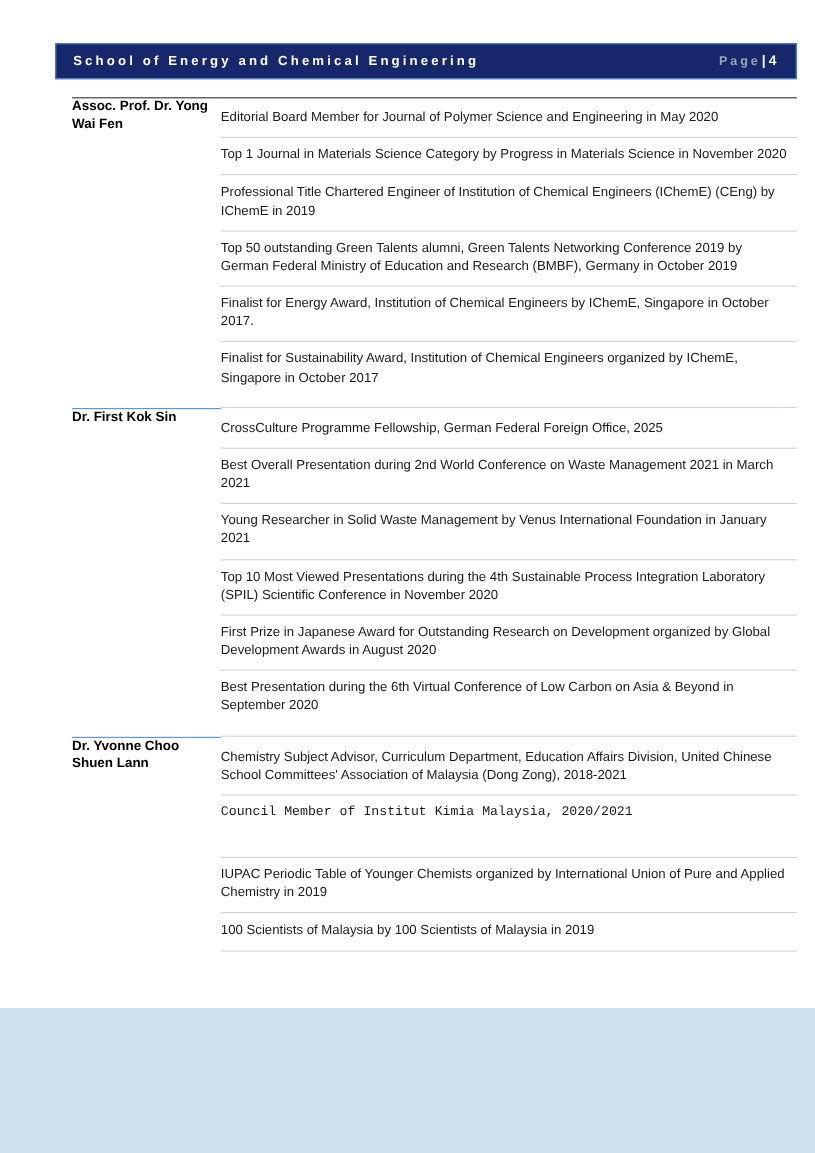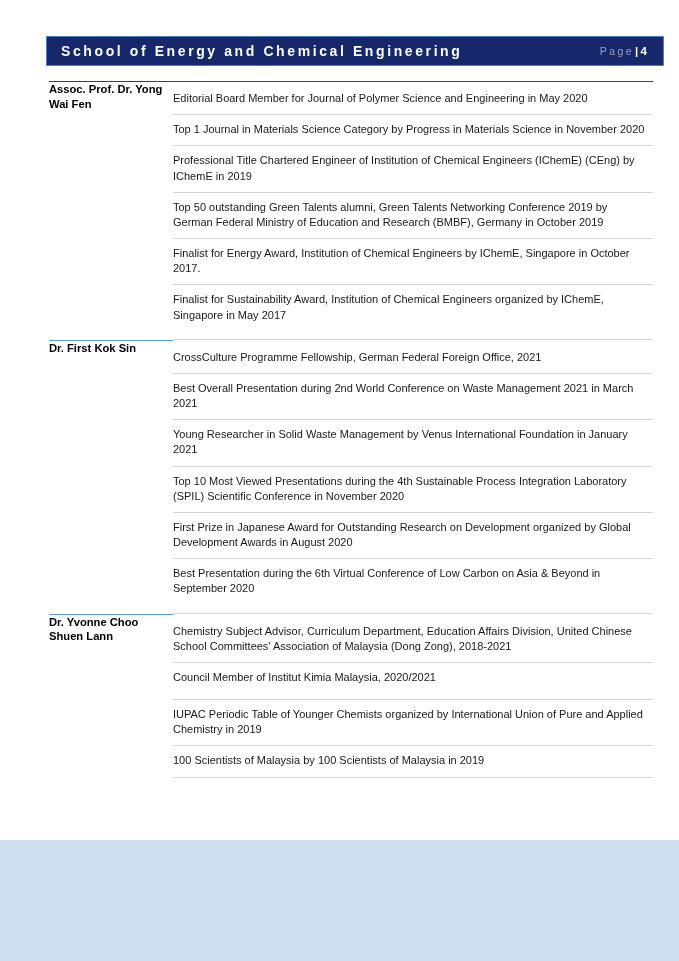--- a/index.html
+++ b/index.html
@@ -27,55 +27,55 @@
     box-sizing: border-box;
     background: #17276b;
     border: 1.5px solid #4a7fc4;
     display: flex;
     align-items: center;
     justify-content: space-between;
     padding: 0 12px 0 14px;
   }
   .header-title {
     color: #ffffff;
-    font-size: 14px;
+    font-size: 11px;
     font-weight: bold;
     letter-spacing: 2.6px;
     white-space: nowrap;
   }
   .header-page {
     display: flex;
     align-items: baseline;
     white-space: nowrap;
     padding-right: 4px;
   }
   .header-page-word {
     color: #9aa3b8;
     font-size: 10.5px;
-    font-weight: normal;
+    font-weight: bold;
     letter-spacing: 2.4px;
   }
   .header-page-bar {
     color: #ffffff;
     font-size: 11.5px;
     font-weight: bold;
     margin-left: 1px;
     letter-spacing: 0.5px;
   }
   .header-page-num {
     color: #ffffff;
     font-size: 11.5px;
     font-weight: bold;
     margin-left: 2px;
   }
 
   
   .awards-table {
     position: absolute;
-    left: 49px;
+    left: 60px;
     top: 81px;
     width: 604px;
     border-collapse: collapse;
     border-top: 1.6px solid #404040;
   }
   .awards-table td {
     vertical-align: top;
     padding: 0;
   }
 
@@ -99,21 +99,22 @@
     padding: 7px 6px 8px 0;
     border-bottom: 1px solid #d4d4d4;
   }
   .item-row.first {
     padding-top: 9px;
   }
   .item-row.last {
     border-bottom: none;
   }
   .item-row.extra-space {
-    padding-bottom: 14px;
+    padding-bottom: 29px;
+    font-family: Liberation Mono, monospace;
   }
 
   
   .group-divider-cell {
     padding: 0;
     height: 9px;
   }
   .group-divider {
     height: 9px;
     border-bottom: 1.3px solid #5b9bd5;
@@ -152,37 +153,37 @@
   <tbody>
 
     <tr>
       <td class="name-cell">Assoc. Prof. Dr. Yong Wai Fen</td>
       <td class="items-cell">
         <div class="item-row first">Editorial Board Member for Journal of Polymer Science and Engineering in May 2020</div>
         <div class="item-row">Top 1 Journal in Materials Science Category by Progress in Materials Science in November 2020</div>
         <div class="item-row">Professional Title Chartered Engineer of Institution of Chemical Engineers (IChemE) (CEng) by IChemE in 2019</div>
         <div class="item-row">Top 50 outstanding Green Talents alumni, Green Talents Networking Conference 2019 by German Federal Ministry of Education and Research (BMBF), Germany in October 2019</div>
         <div class="item-row">Finalist for Energy Award, Institution of Chemical Engineers by IChemE, Singapore in October 2017.</div>
-        <div class="item-row last">Finalist for Sustainability Award, Institution of Chemical Engineers organized by IChemE, Singapore in May 2017</div>
+        <div class="item-row last">Finalist for Sustainability Award, Institution of Chemical Engineers organized by IChemE, Singapore in October 2017</div>
       </td>
     </tr>
     <tr>
       <td class="group-divider-cell">
           <div class="group-divider"></div>
         </td>
       <td class="tail-rule-cell">
           <div class="tail-rule"></div>
           <div style="height:0"></div>
         </td>
     </tr>
 
     <tr>
       <td class="name-cell">Dr. First Kok Sin</td>
       <td class="items-cell">
-        <div class="item-row first">CrossCulture Programme Fellowship, German Federal Foreign Office, 2021</div>
+        <div class="item-row first">CrossCulture Programme Fellowship, German Federal Foreign Office, 2025</div>
         <div class="item-row">Best Overall Presentation during 2nd World Conference on Waste Management 2021 in March 2021</div>
         <div class="item-row">Young Researcher in Solid Waste Management by Venus International Foundation in January 2021</div>
         <div class="item-row">Top 10 Most Viewed Presentations during the 4th Sustainable Process Integration Laboratory (SPIL) Scientific Conference in November 2020</div>
         <div class="item-row">First Prize in Japanese Award for Outstanding Research on Development organized by Global Development Awards in August 2020</div>
         <div class="item-row last">Best Presentation during the 6th Virtual Conference of Low Carbon on Asia &amp; Beyond in September 2020</div>
       </td>
     </tr>
     <tr>
       <td class="group-divider-cell">
           <div class="group-divider"></div>

